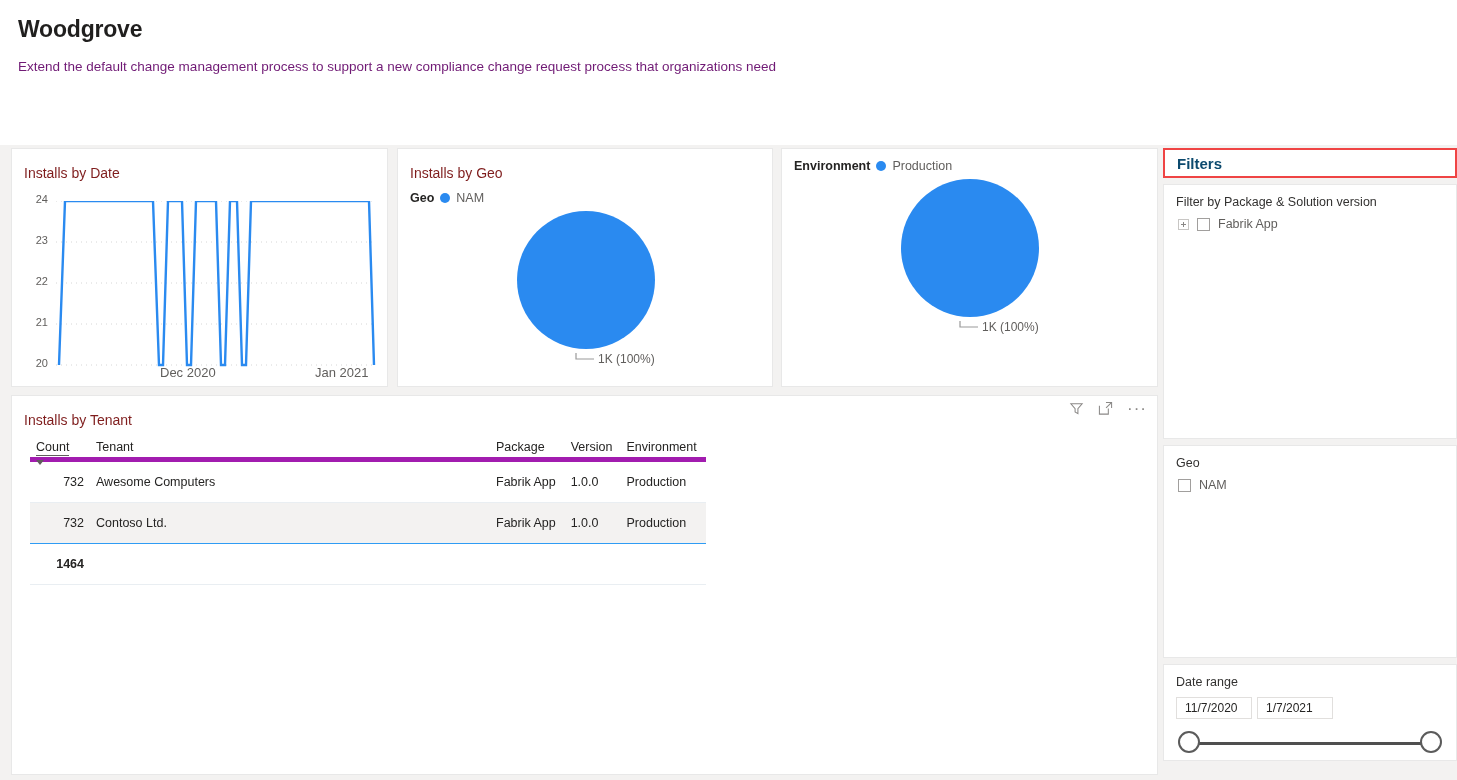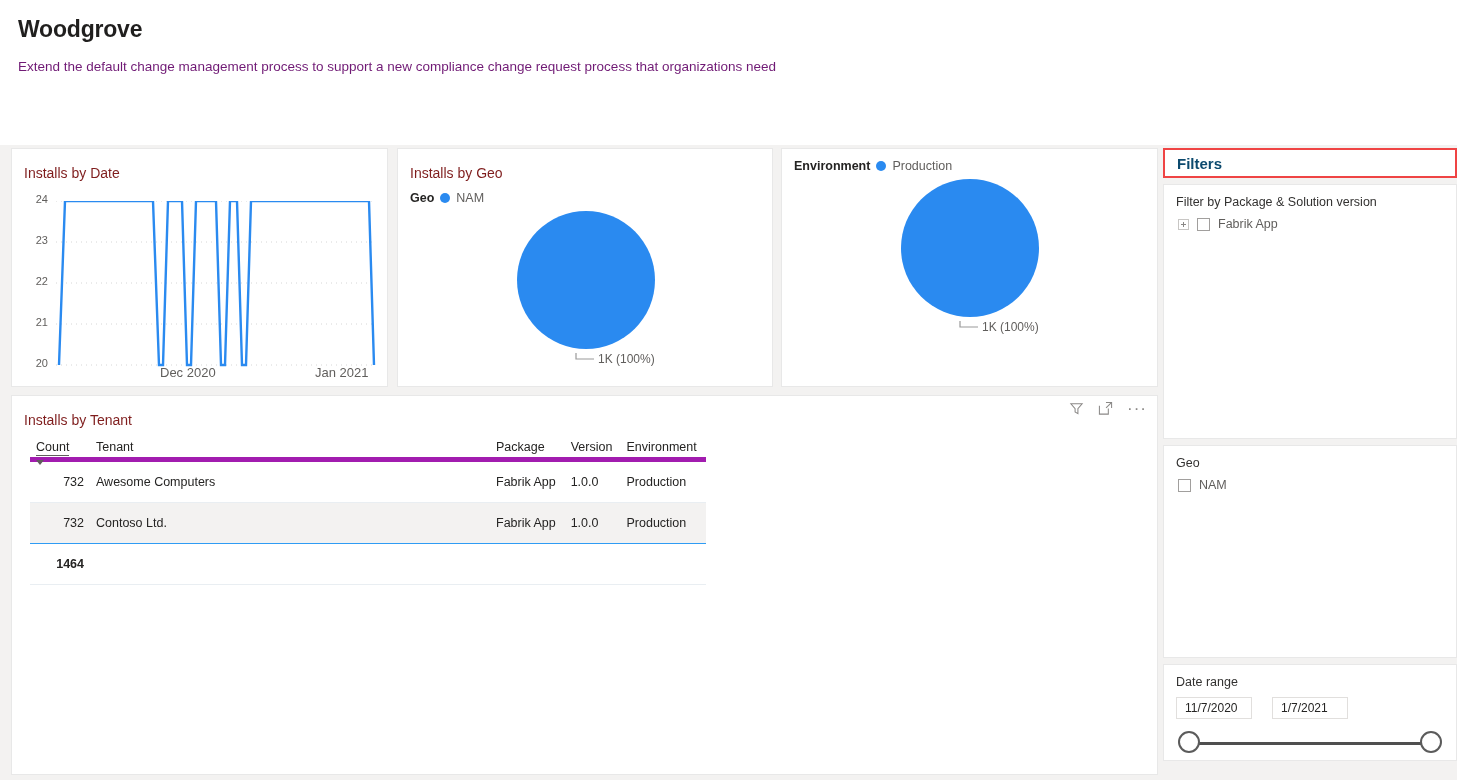--- a/index.html
+++ b/index.html
@@ -151,21 +151,21 @@
   }
   .expander::before, .expander::after {
     content: ""; position: absolute; background: #8a8886;
   }
   .expander::before { left: 2px; right: 2px; top: 4px; height: 1px; }
   .expander::after { top: 2px; bottom: 2px; left: 4px; width: 1px; }
   .checkbox {
     width: 13px; height: 13px; border: 1px solid #a19f9d;
     background: #ffffff; flex: 0 0 auto; cursor: pointer;
   }
-  .date-inputs { display: flex; gap: 20px; margin-bottom: 12px; }
+  .date-inputs { display: flex; gap: 5px; margin-bottom: 12px; }
   .date-input {
     border: 1px solid #e1dfdd; background: #ffffff;
     font-size: 12px; color: #252423; padding: 3px 8px;
     width: 76px; font-family: "Liberation Sans", sans-serif;
   }
   .slider { position: relative; height: 24px; margin: 0 2px; }
   .slider-track {
     position: absolute; left: 10px; right: 10px; top: 11px;
     height: 3px; background: #4f4f4f;
   }

